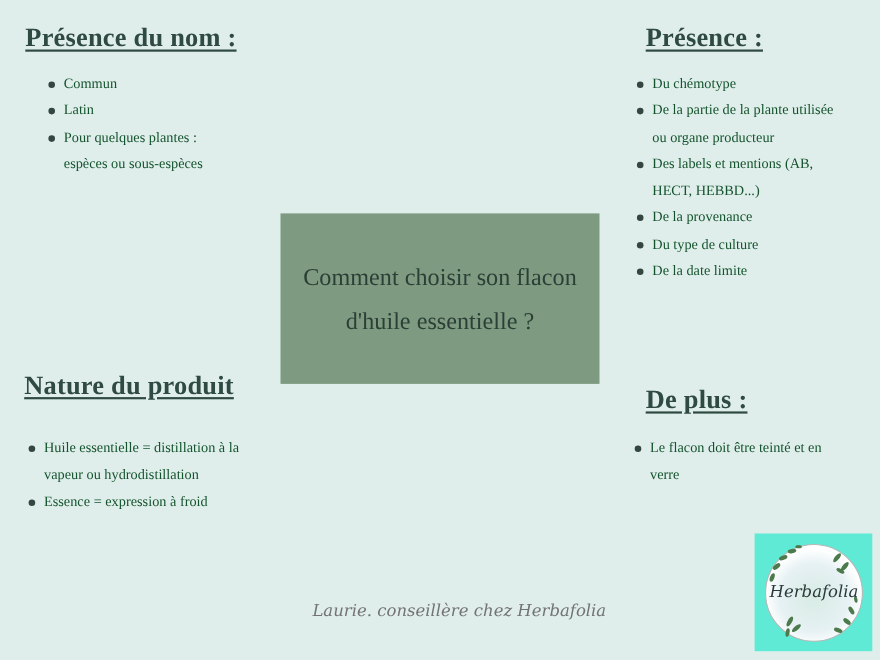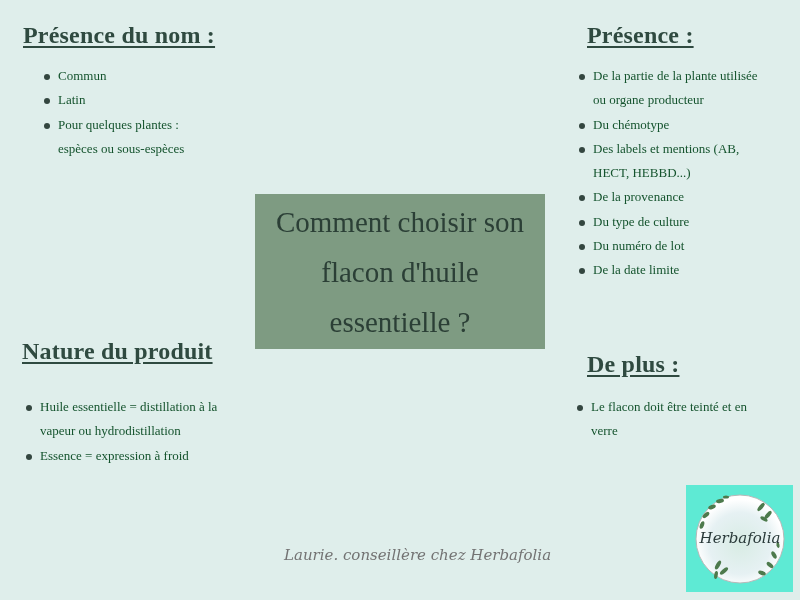--- a/index.html
+++ b/index.html
@@ -46,22 +46,22 @@
     .center-box {
       position: absolute;
       left: 255px; top: 194px;
       width: 290px; height: 155px;
       background: #7e9b82;
       display: flex; align-items: center; justify-content: center;
       text-align: center;
     }
     .center-box span {
       font-family: "Liberation Serif", "DejaVu Serif", serif;
-      font-size: 29px;
-      line-height: 50px;
+      font-size: 22px;
+      line-height: 40px;
       color: #2b3f36;
       display: block;
       width: 260px;
     }
     .signature {
       position: absolute;
       left: 284px; top: 546px;
       font-family: "DejaVu Serif", "Liberation Serif", serif;
       font-style: italic;
       font-size: 15px;
@@ -81,26 +81,25 @@
 
 <h2 class="heading" style="left:23px; top:22px;">Présence du nom :</h2>
 <ul class="list" style="left:42px; top:64px; width:180px;">
   <li>Commun</li>
   <li>Latin</li>
   <li style="width:140px;">Pour quelques plantes : espèces ou sous-espèces</li>
 </ul>
 
 <h2 class="heading" style="left:587px; top:22px;">Présence :</h2>
 <ul class="list" style="left:577px; top:64px; width:222px;">
+  <li>Du chémotype</li>
   <li style="width:180px;">De la partie de la plante utilisée ou organe producteur</li>
-  <li>Du chémotype</li>
   <li style="width:170px;">Des labels et mentions (AB, HECT, HEBBD...)</li>
   <li>De la provenance</li>
   <li>Du type de culture</li>
-  <li>Du numéro de lot</li>
   <li>De la date limite</li>
 </ul>
 
 <div class="center-box">
   <span>Comment choisir son flacon d'huile essentielle ?</span>
 </div>
 
 <h2 class="heading" style="left:22px; top:338px;">Nature du produit</h2>
 <ul class="list" style="left:24px; top:395px; width:210px;">
   <li style="width:178px;">Huile essentielle = distillation à la vapeur ou hydrodistillation</li>

